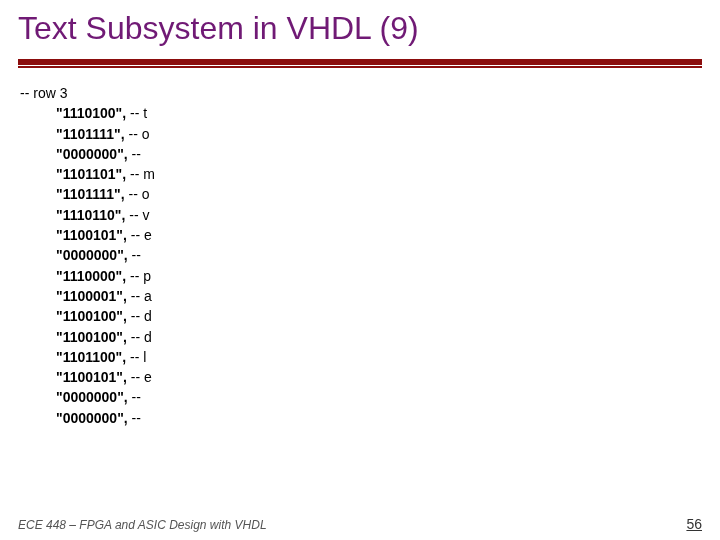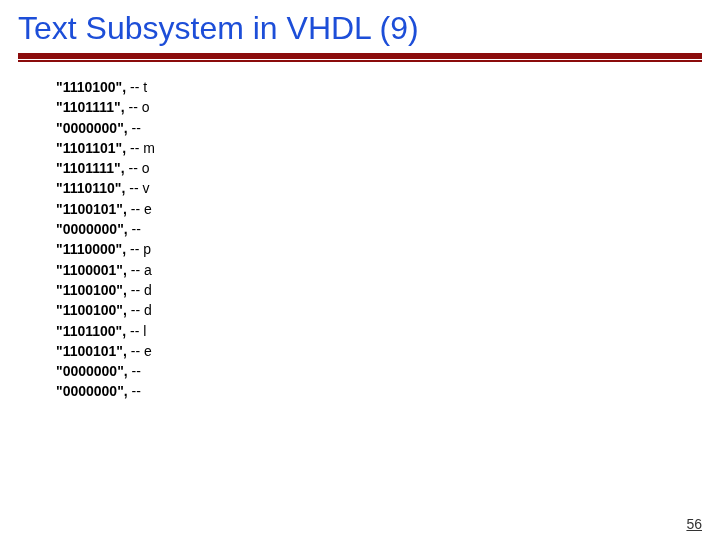--- a/index.html
+++ b/index.html
@@ -1,18 +1,18 @@
 <!DOCTYPE html>
 <html><head>
 <meta charset="utf-8">
 <style>
   * { margin: 0; padding: 0; box-sizing: border-box; }
   html, body { width: 720px; height: 540px; background: #fff; font-family: Arial, Helvetica, sans-serif; }
   .slide { width: 720px; height: 540px; position: relative; padding: 10px 18px 0 18px; }
-  .title { font-size: 32px; font-weight: 400; color: #1d4ed8; margin-bottom: 6px; }
+  .title { font-size: 32px; font-weight: 400; color: #701a75; margin-bottom: 12px; }
   .hr-stack { position: relative; height: 10px; margin-bottom: 14px; }
   .hr1 { position: absolute; left: 0; right: 0; top: 0; height: 6px; background: #8b0c0c; }
   .hr2 { position: absolute; left: 0; right: 0; top: 7px; height: 2px; background: #8b0c0c; }
   .code-block { font-family: Arial, Helvetica, sans-serif; font-size: 14px; line-height: 1.45; color: #000; padding-left: 2px; }
   .code-line { white-space: pre; }
   .code-line.indent { padding-left: 36px; }
   .code-line .bits { display: inline-block; font-weight: 700; }
   .code-line .after { display: inline-block; font-weight: 400; }
   .footer { position: absolute; left: 18px; bottom: 8px; font-size: 12px; font-style: italic; color: #555; }
   .pagenum { position: absolute; right: 18px; bottom: 8px; font-size: 14px; color: #333; text-decoration: underline; }
@@ -21,32 +21,34 @@
 <body>
 
 <div class="slide">
   <h1 class="title">Text Subsystem in VHDL (9)</h1>
   <div class="hr-stack">
     <div class="hr1"></div>
     <div class="hr2"></div>
   </div>
 
   <div class="code-block" id="code-block">
+    <div class="code-line">-- row 3</div>
   <div class="code-line indent"><span class="bits">"1110100",</span><span class="after"> -- t</span></div>
       <div class="code-line indent"><span class="bits">"1101111",</span><span class="after"> -- o</span></div>
       <div class="code-line indent"><span class="bits">"0000000",</span><span class="after"> --</span></div>
       <div class="code-line indent"><span class="bits">"1101101",</span><span class="after"> -- m</span></div>
       <div class="code-line indent"><span class="bits">"1101111",</span><span class="after"> -- o</span></div>
       <div class="code-line indent"><span class="bits">"1110110",</span><span class="after"> -- v</span></div>
       <div class="code-line indent"><span class="bits">"1100101",</span><span class="after"> -- e</span></div>
       <div class="code-line indent"><span class="bits">"0000000",</span><span class="after"> --</span></div>
       <div class="code-line indent"><span class="bits">"1110000",</span><span class="after"> -- p</span></div>
       <div class="code-line indent"><span class="bits">"1100001",</span><span class="after"> -- a</span></div>
       <div class="code-line indent"><span class="bits">"1100100",</span><span class="after"> -- d</span></div>
       <div class="code-line indent"><span class="bits">"1100100",</span><span class="after"> -- d</span></div>
       <div class="code-line indent"><span class="bits">"1101100",</span><span class="after"> -- l</span></div>
       <div class="code-line indent"><span class="bits">"1100101",</span><span class="after"> -- e</span></div>
       <div class="code-line indent"><span class="bits">"0000000",</span><span class="after"> --</span></div>
       <div class="code-line indent"><span class="bits">"0000000",</span><span class="after"> --</span></div>
     </div>
 
+  <div class="footer">ECE 448 – FPGA and ASIC Design with VHDL</div>
   <div class="pagenum">56</div>
 </div>
 
 </body></html>

